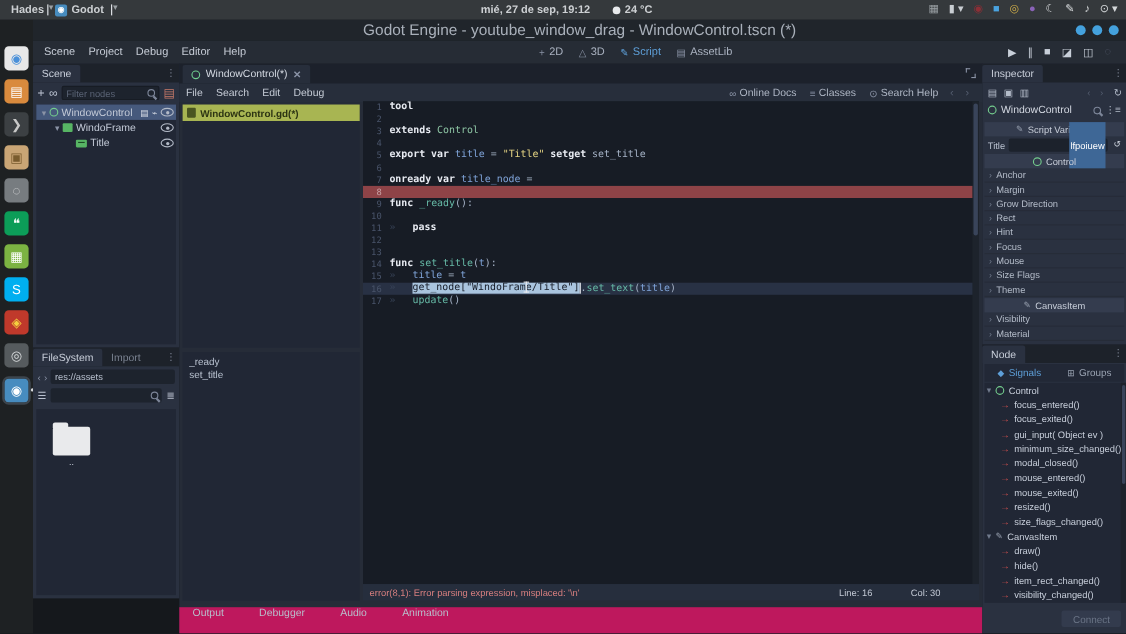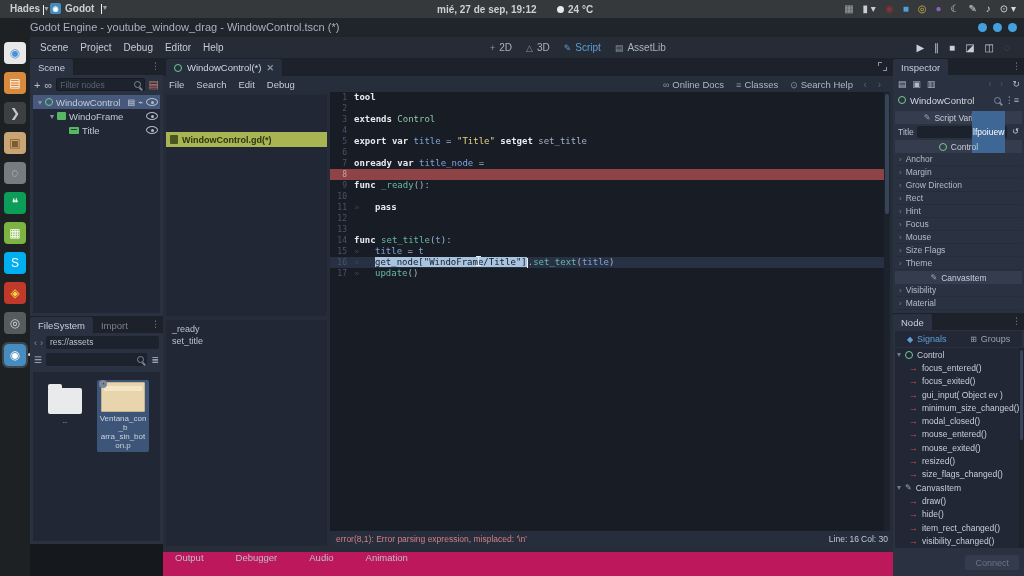--- a/index.html
+++ b/index.html
@@ -16,21 +16,21 @@
   .godot-chip { width:11px; height:11px; border-radius:2px; background:#478cbf; display:inline-flex;
                 align-items:center; justify-content:center; color:#fff; font-size:7px; }
   #tb-clock { position:absolute; left:437px; }
   #tb-temp  { position:absolute; left:557px; display:flex; align-items:center; gap:4px; }
   #tb-temp .wdot { width:7px; height:7px; background:#e8eaec; border-radius:50%; display:inline-block; }
   #tb-tray { position:absolute; right:8px; top:0; height:18px; display:flex; align-items:center; gap:9px; }
   #tb-tray .tray-ic { font-size:10px; line-height:18px; font-weight:normal; }
 
   
   #titlebar { left:30px; top:18px; width:994px; height:19px; background:#20252b; }
-  #wm-title { width:100%; line-height:19px; color:#a9b0ba; font-size:11px; }
+  #wm-title { width:100%; text-align:center; line-height:19px; color:#a9b0ba; font-size:14px; }
   #wm-btns { position:absolute; right:7px; top:5px; display:flex; gap:6px; }
   .wm-dot { width:9px; height:9px; border-radius:50%; background:#44a1dd; }
 
   #menubar { left:30px; top:37px; width:994px; height:21px; background:#262c35; display:flex; align-items:center; }
   .menu-item { color:#c6ccd6; font-size:10px; padding:0 6px; }
   #workspaces { position:absolute; left:460px; display:flex; gap:14px; align-items:center; }
   .ws { color:#aab2c0; font-size:10px; display:flex; gap:4px; align-items:center; }
   .ws .ws-ic { font-size:9px; color:#8a93a5; }
   .ws.active, .ws.active .ws-ic { color:#5e9fd8; }
   #playbtns { position:absolute; right:14px; display:flex; gap:10px; align-items:center; }
@@ -112,21 +112,21 @@
 
   #script-menus { height:17px; background:#272e3b; display:flex; align-items:center; position:relative; }
   #script-menus .menu-item { font-size:9.5px; padding:0 6px; }
   #help-links { position:absolute; right:40px; display:flex; gap:12px; align-items:center; }
   .hl { color:#aeb6c4; font-size:9.5px; display:flex; gap:3px; align-items:center; }
   .hl .hic { color:#8a93a6; font-size:9px; }
   #hist-arrows { position:absolute; right:8px; color:#555e70; font-size:10px; letter-spacing:4px; }
 
   #script-list { position:absolute; left:3px; top:37px; width:161px; height:221px; background:#212735; }
   .script-row { height:15px; display:flex; align-items:center; gap:4px; padding:0 4px; font-size:9px; color:#c3cad7; }
-  .script-row.edited { background:#a8b552; color:#2c3413; font-weight:bold;margin-top:37px; }
+  .script-row.edited { background:#a8b552; color:#2c3413; font-weight:bold; }
   .sc-ic { width:8px; height:9px; background:#e8ebf0; border-radius:1px; display:inline-block; }
   .script-row.edited .sc-ic { background:#4a5520; }
 
   #func-list { position:absolute; left:3px; top:262px; width:161px; height:226px; background:#212735; padding:3px 6px; }
   .func-row { font-size:9px; color:#b9c2d0; line-height:12px; }
 
   #code-area { position:absolute; left:167px; top:34px; width:560px; height:439px; background:#171c25;
                font-family:"DejaVu Sans Mono", monospace; font-size:9px; }
   .code-line { height:11px; line-height:11px; white-space:pre; display:flex; }
   .code-line.error { background:#8e4347; }
@@ -141,21 +141,21 @@
   .t-str { color:#e6d584; }
   .t-pl { color:#a5b2c6; }
   .t-sel { background:#a9c4de; color:#141a26; }
   .caret { display:inline-block; width:1px; height:10px; background:#eef1f5; vertical-align:middle; }
   #code-scroll { position:absolute; right:0; top:0; width:6px; height:439px; background:#1d232c; }
   #code-scroll .thumb { position:absolute; left:1px; top:2px; width:4px; height:120px; background:#39445a; border-radius:2px; }
 
   #status-bar { position:absolute; left:167px; top:473px; width:560px; height:15px; background:#262e3d;
                 display:flex; align-items:center; font-size:8.5px; }
   #status-error { color:#d77f7f; padding-left:6px; flex:1; }
-  #status-line, #status-col { color:#c2c8d4; padding-right:2px; }
+  #status-line, #status-col { color:#c2c8d4; padding-right:35px; }
 
   #bottom-tabs { position:absolute; left:0; top:494px; width:730px; height:24px; background:#be185d;
                  display:flex; gap:20px; padding-left:6px; }
   .btab { color:#b8bfcc; font-size:9.5px; padding:0 6px; }
 
   
   #right-dock { left:893px; top:58px; width:131px; height:518px; background:#2a3140; }
   #insp-toolbar { height:17px; display:flex; align-items:center; gap:6px; padding:0 5px; position:relative; }
   .itb { color:#b4bcc9; font-size:9px; }
   #insp-hist { position:absolute; right:18px; color:#555e70; font-size:9px; letter-spacing:3px; }
@@ -347,26 +347,20 @@
       <span id="fs-search">
           <span class="ic-mag"></span>
         </span>
       <span class="tool-ic" style="font-size:9px;">≣</span>
     </div>
     <div id="fs-grid">
         <div class="fs-item">
           <div class="thumb-folder"></div>
           <div class="fs-label">..</div>
         </div>
-        <div class="fs-item selected">
-          <div class="thumb-img">
-            <span class="thumb-badge">◔</span>
-          </div>
-          <div class="fs-label">Ventana_con_b<br>arra_sin_boton.p</div>
-        </div>
       </div>
   </div>
 
   <div id="center" class="abs">
     <div id="scene-tabs">
       <div id="scene-tab-active">
         <span class="ic-circle"></span>
         <span>WindowControl(*)</span>
         <span class="tab-close">✕</span>
       </div>

